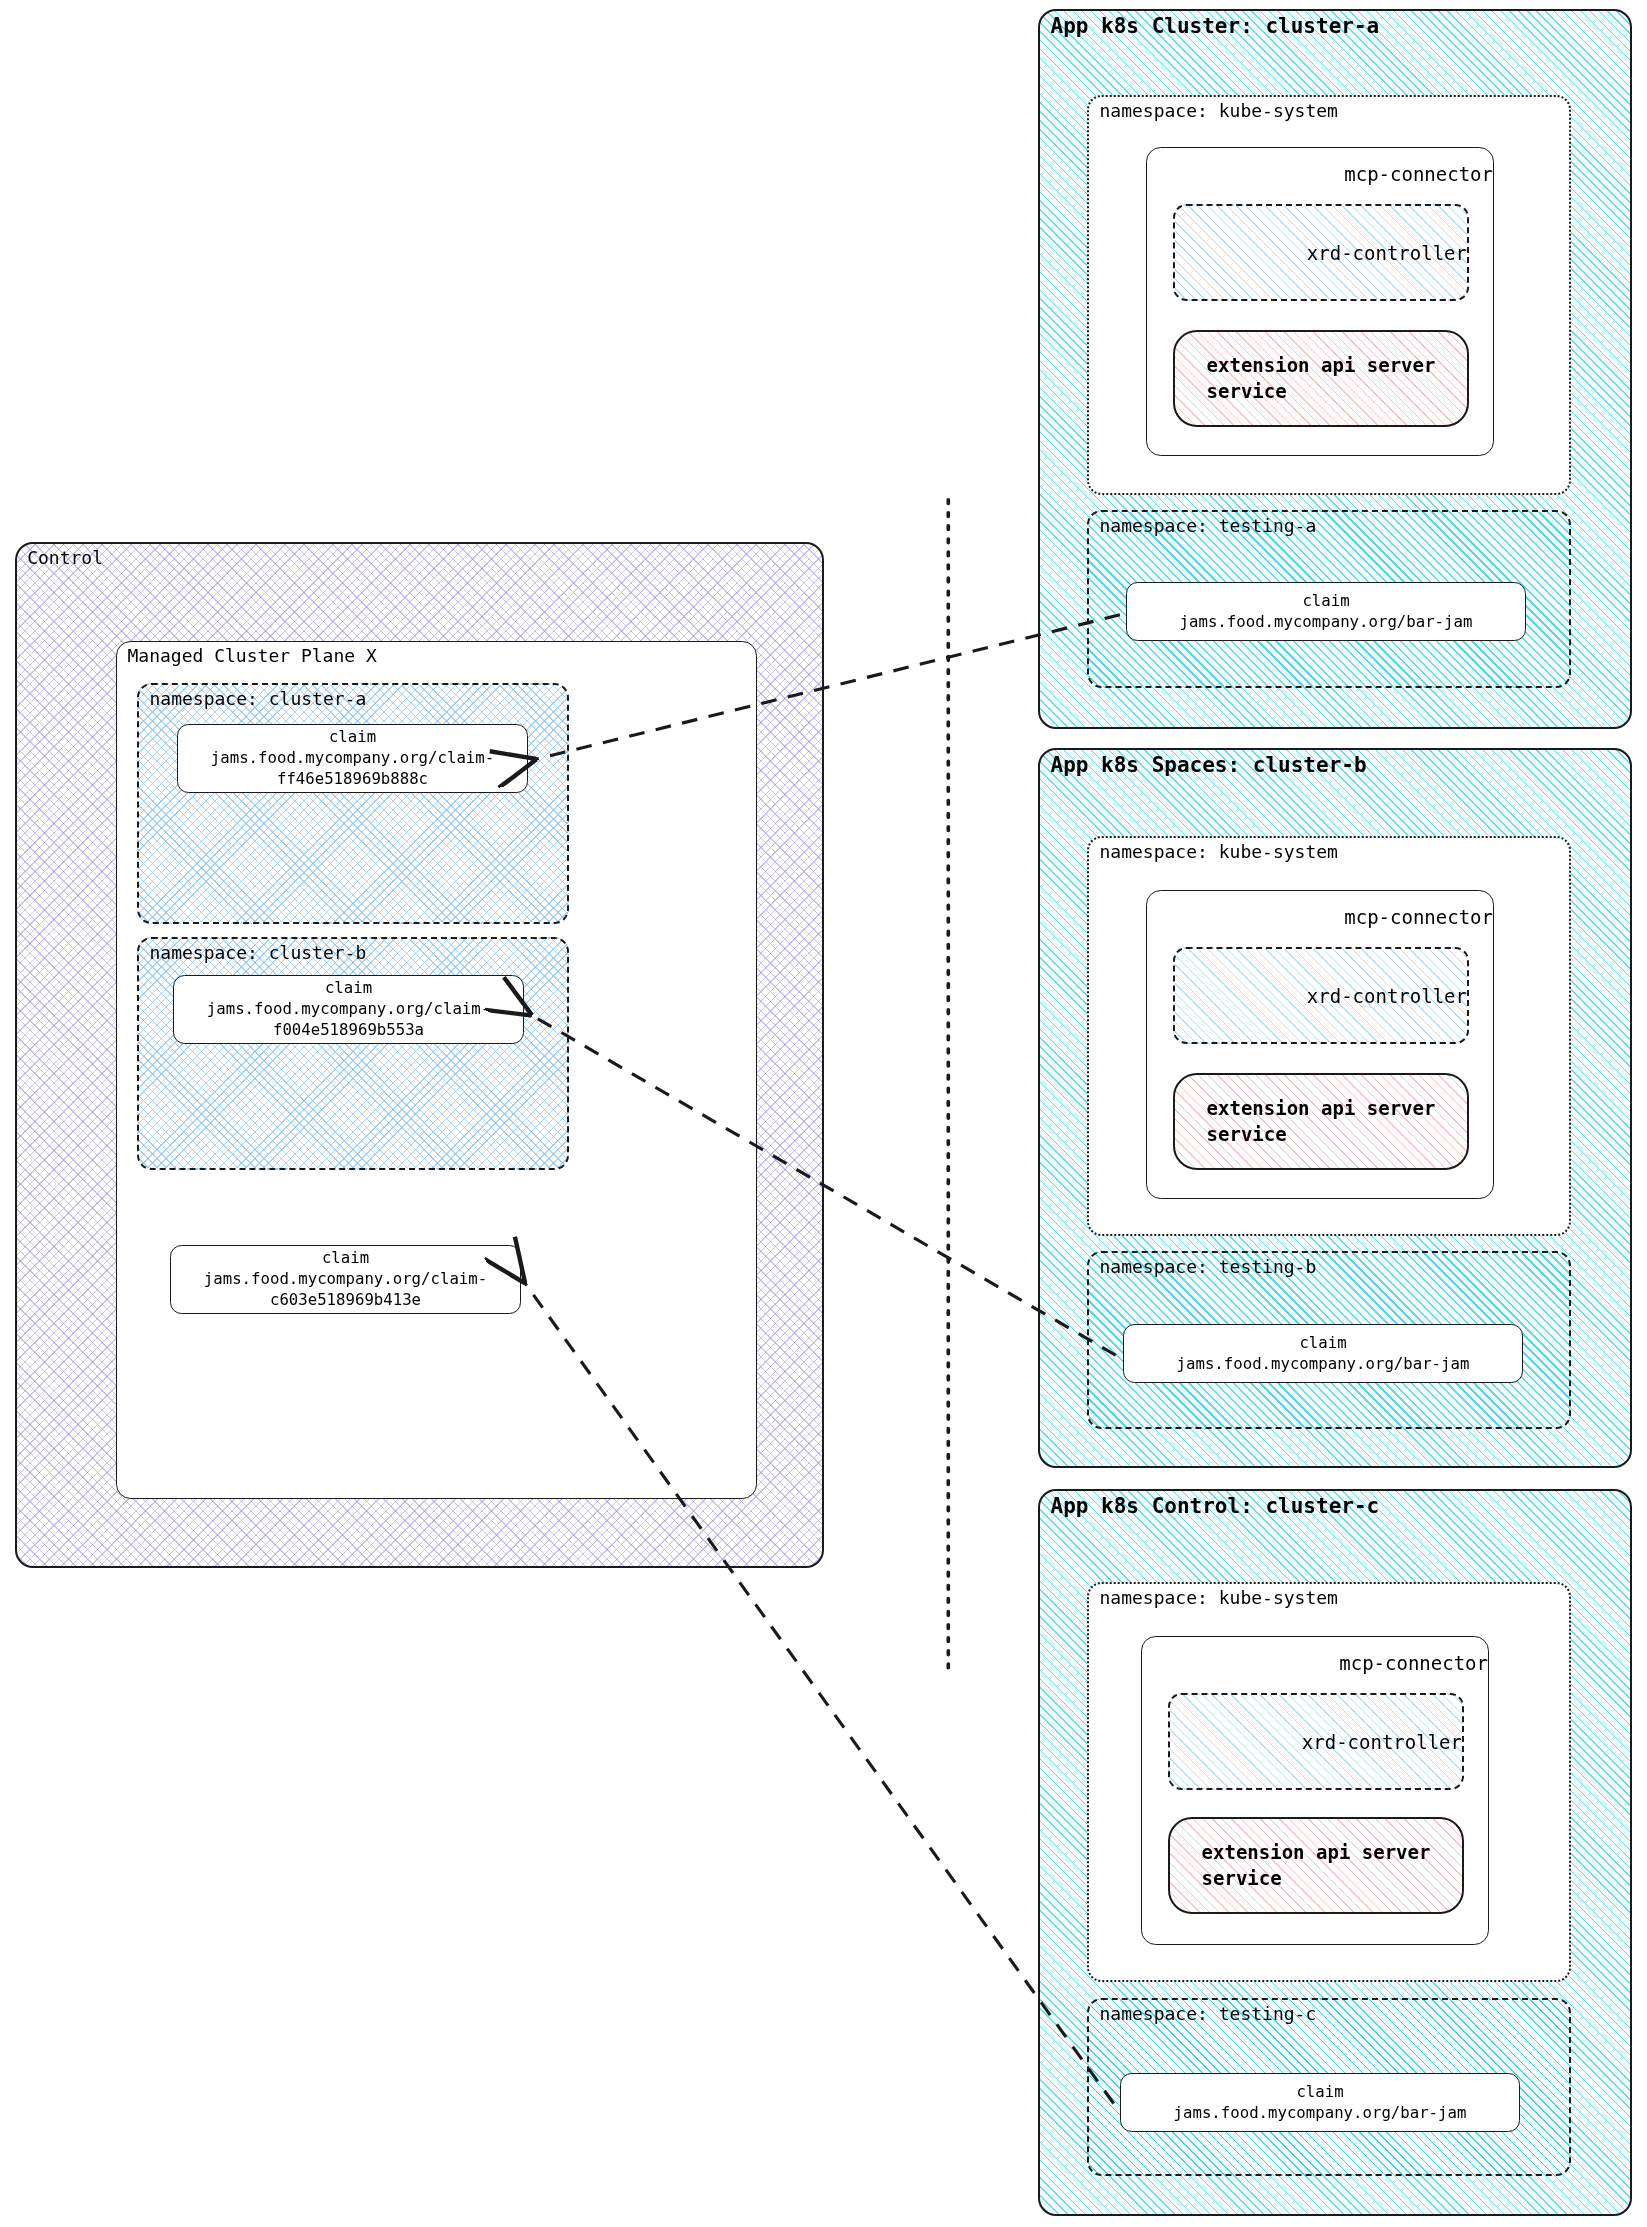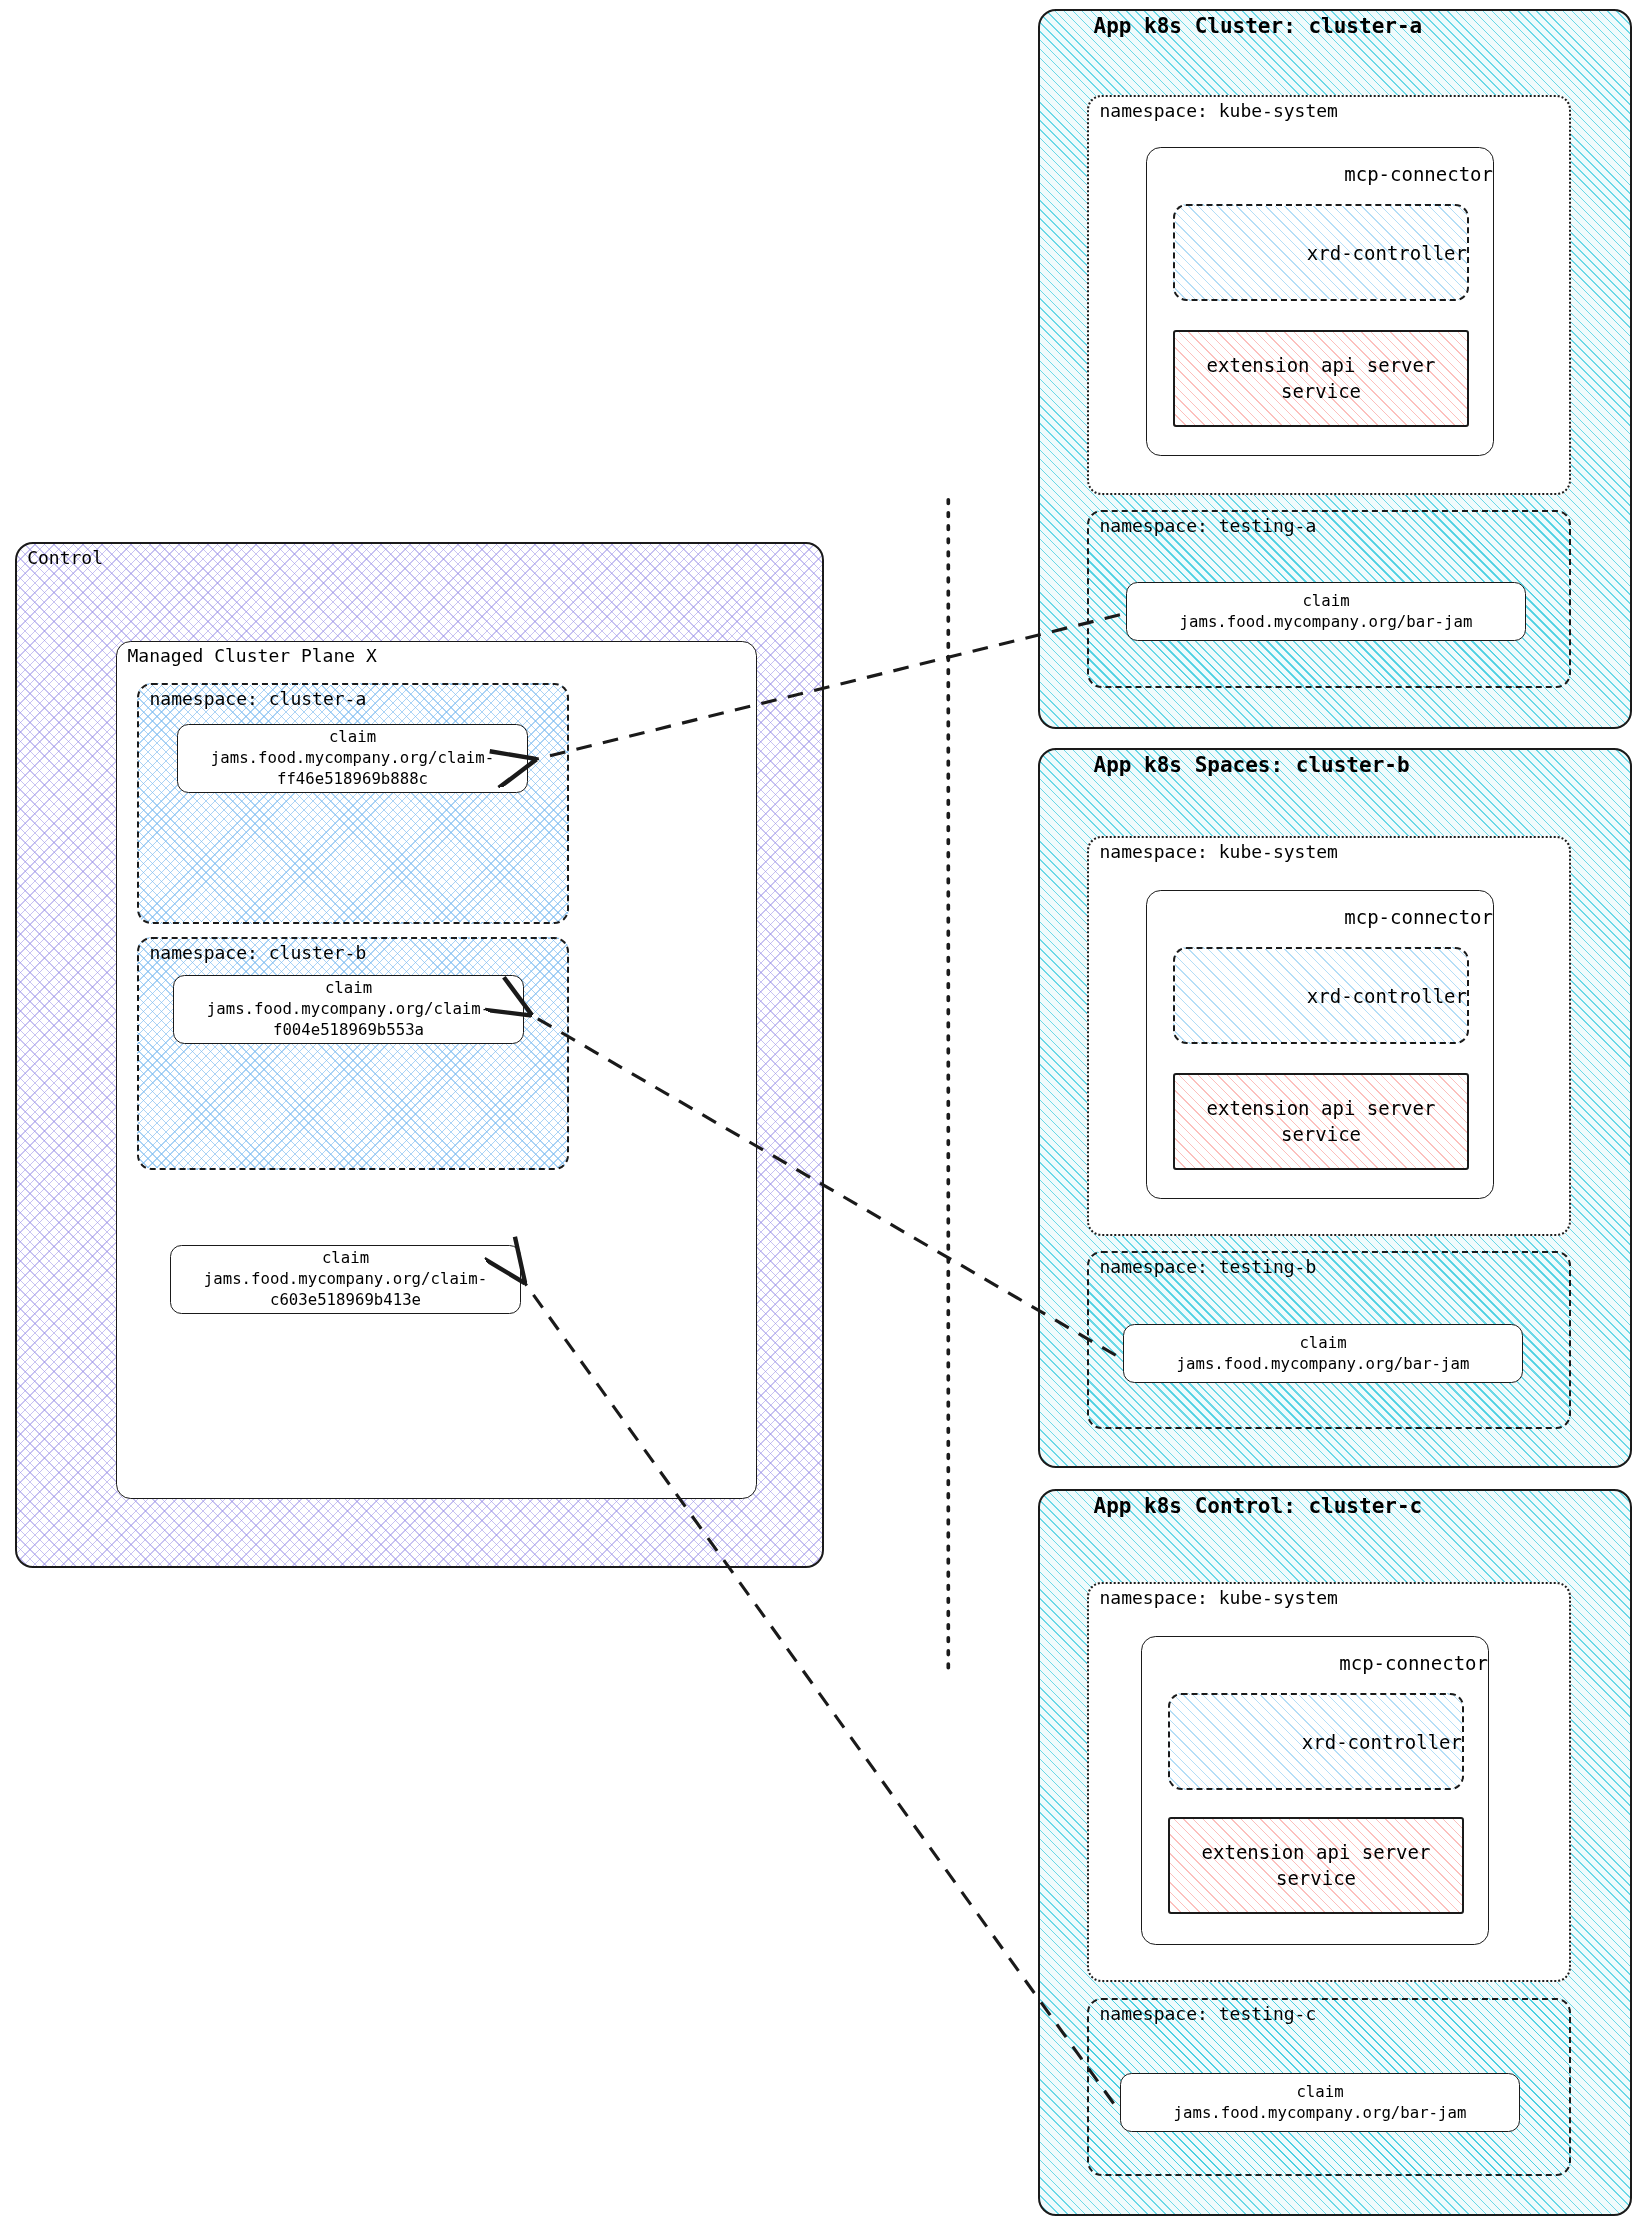--- a/index.html
+++ b/index.html
@@ -55,28 +55,28 @@
     background-color:transparent;
     background-image:repeating-linear-gradient(45deg, rgba(64,205,225,.75) 0 1px, transparent 1px 6.3px);
   }
   .mcp-conn{border:1.6px solid #1a1a1a;border-radius:14.7px;background:#ffffff;}
   .xrd{
     border:2.6px dashed #1a1a1a;border-radius:13.6px;
     background-color:#ffffff;
     background-image:repeating-linear-gradient(45deg, rgba(120,195,240,.55) 0 1px, transparent 1px 6.8px);
   }
   .extapi{
-    border:2.6px solid #1a1a1a;border-radius:3px;
+    border:2.6px solid #1a1a1a;border-radius:24px;
     background-color:#ffffff;
     background-image:repeating-linear-gradient(45deg, rgba(250,140,135,.55) 0 1px, transparent 1px 6.8px);
-    display:flex;align-items:center;justify-content:center;text-align:center;
-    white-space:pre-line;line-height:1.32;
-  }
-
-  .t-title{font-size:21px;font-weight:bold;margin-left:43px;}
+    display:flex;align-items:center;justify-content:center;
+    white-space:pre-line;line-height:1.32;font-weight:bold;
+  }
+
+  .t-title{font-size:21px;font-weight:bold;}
   .t-sub{font-size:18px;}
   .t-node{font-size:19px;}
   .t-claim{font-size:15.7px;}
 
   svg.overlay{position:absolute;left:0;top:0;width:1647px;height:2227px;pointer-events:none;}
 </style>
 </head>
 <body>
 
 <div id="canvas">

